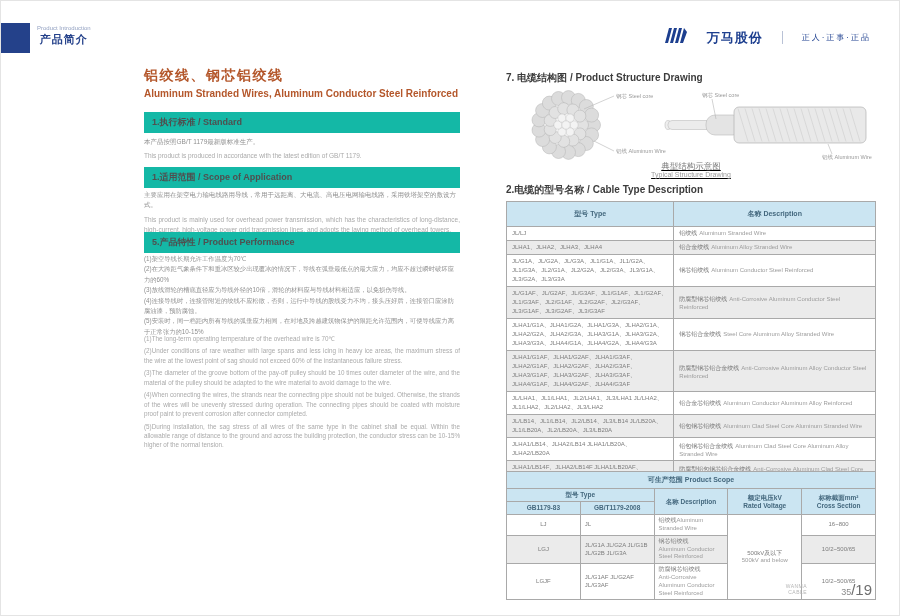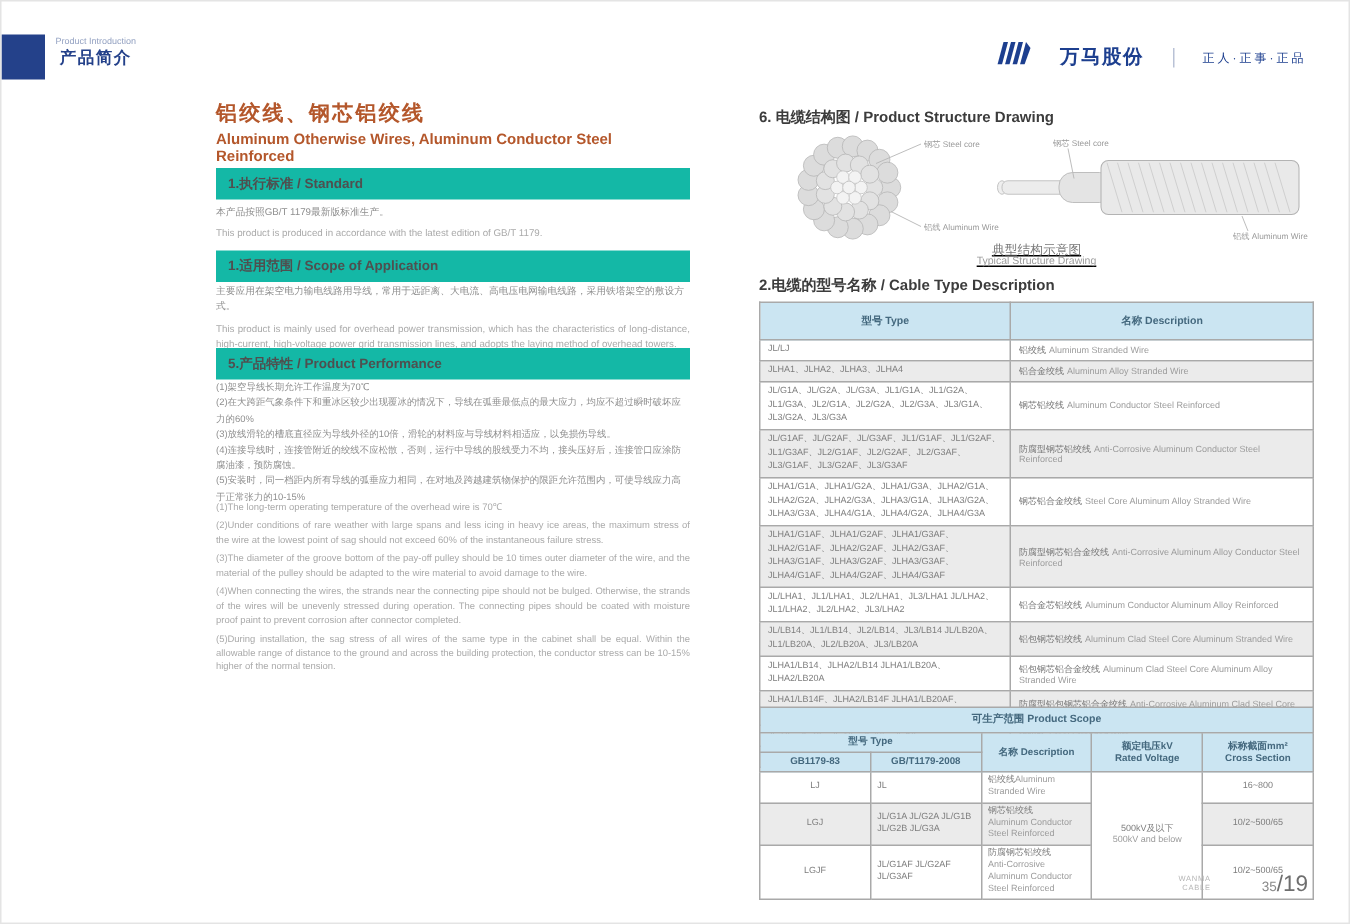--- a/index.html
+++ b/index.html
@@ -88,21 +88,21 @@
         <polygon points="16,15 20,0 23,4 19,15" fill="#1d3f8f"></polygon>
       </svg>
     </span>
     <span class="brand-name">万马股份</span>
     <span class="brand-divider"></span>
     <span class="brand-slogan">正人·正事·正品</span>
   </div>
 
   <div class="lx doc-title">
     <div class="zh">铝绞线、钢芯铝绞线</div>
-    <div class="en">Aluminum Otherwise Wires, Aluminum Conductor Steel Reinforced</div>
+    <div class="en">Aluminum Stranded Wires, Aluminum Conductor Steel Reinforced</div>
   </div>
 
   <div class="lx sec-bar bar1">1.执行标准 / Standard</div>
   <div class="lx body1">
     <div class="ptext-zh">本产品按照GB/T 1179最新版标准生产。</div>
     <div class="ptext-en">This product is produced in accordance with the latest edition of GB/T 1179.</div>
   </div>
 
   <div class="lx sec-bar bar2">1.适用范围 / Scope of Application</div>
   <div class="lx body2">
@@ -119,21 +119,21 @@
     <div class="item">(5)安装时，同一档距内所有导线的弧垂应力相同，在对地及跨越建筑物保护的限距允许范围内，可使导线应力高于正常张力的10-15%</div>
   </div>
   <div class="lx perf-en">
     <div class="item">(1)The long-term operating temperature of the overhead wire is 70℃</div>
     <div class="item">(2)Under conditions of rare weather with large spans and less icing in heavy ice areas, the maximum stress of the wire at the lowest point of sag should not exceed 60% of the instantaneous failure stress.</div>
     <div class="item">(3)The diameter of the groove bottom of the pay-off pulley should be 10 times outer diameter of the wire, and the material of the pulley should be adapted to the wire material to avoid damage to the wire.</div>
     <div class="item">(4)When connecting the wires, the strands near the connecting pipe should not be bulged. Otherwise, the strands of the wires will be unevenly stressed during operation. The connecting pipes should be coated with moisture proof paint to prevent corrosion after connector completed.</div>
     <div class="item">(5)During installation, the sag stress of all wires of the same type in the cabinet shall be equal. Within the allowable range of distance to the ground and across the building protection, the conductor stress can be 10-15% higher of the normal tension.</div>
   </div>
 
-  <div class="rx sec-head head4">6. 电缆结构图 / Product Structure Drawing</div>
+  <div class="rx sec-head head4">7. 电缆结构图 / Product Structure Drawing</div>
 
   <div class="rx drawing">
     <svg width="370" height="72" viewBox="0 0 370 72">
       <g id="cross-section">
           <circle cx="87.5" cy="36.0" r="7" fill="#dcdcdc" stroke="#b3b3b3" stroke-width="0.5"></circle>
           <circle cx="85.6" cy="45.9" r="7" fill="#dcdcdc" stroke="#b3b3b3" stroke-width="0.5"></circle>
           <circle cx="80.3" cy="54.5" r="7" fill="#dcdcdc" stroke="#b3b3b3" stroke-width="0.5"></circle>
           <circle cx="72.3" cy="60.6" r="7" fill="#dcdcdc" stroke="#b3b3b3" stroke-width="0.5"></circle>
           <circle cx="62.5" cy="63.4" r="7" fill="#dcdcdc" stroke="#b3b3b3" stroke-width="0.5"></circle>
           <circle cx="52.5" cy="62.5" r="7" fill="#dcdcdc" stroke="#b3b3b3" stroke-width="0.5"></circle>

